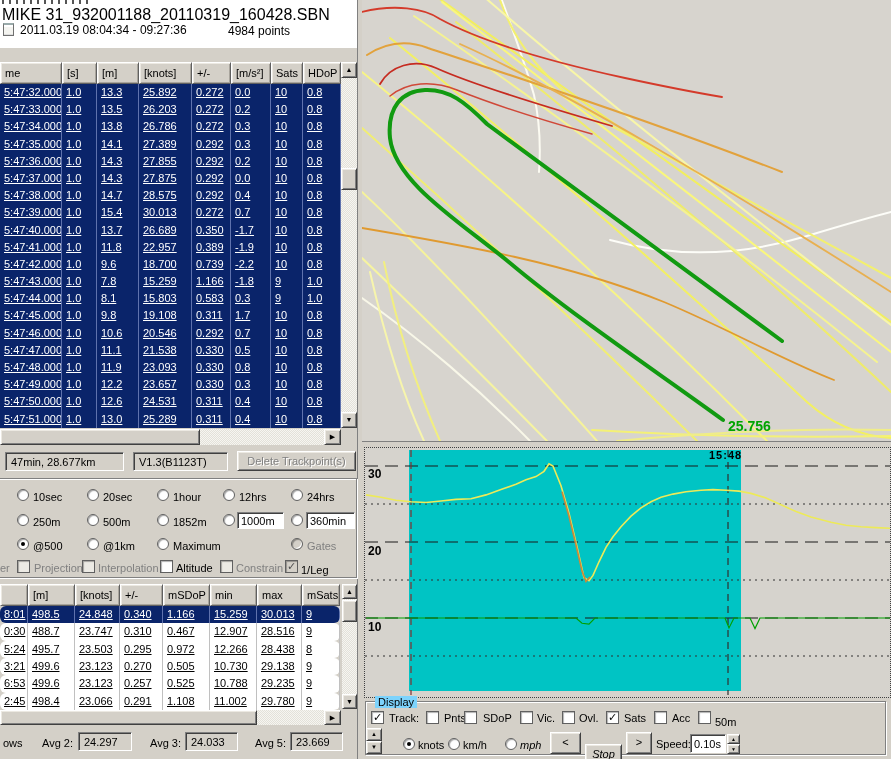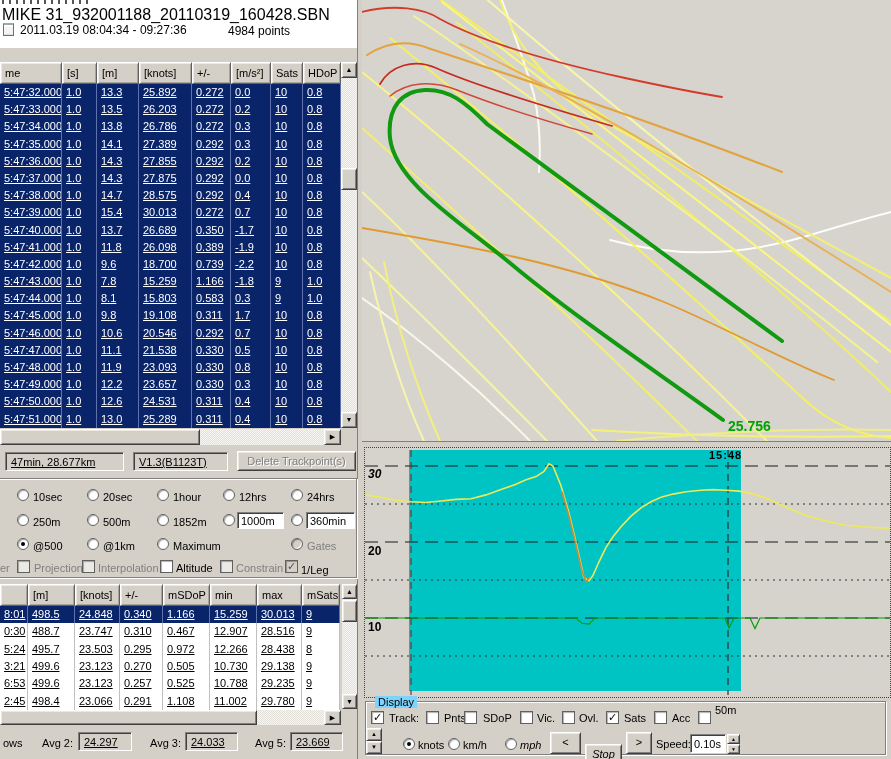--- a/index.html
+++ b/index.html
@@ -31,37 +31,37 @@
   .thead { height:22px; }
   .thcell { background:#D4D0C8; border:1px solid; border-color:#fff #606060 #606060 #fff;
     box-shadow:inset 1px 1px 0 #ece9e2, inset -1px -1px 0 #a8a49c;
     padding:4px 0 0 4px; overflow:hidden; white-space:nowrap; }
   .tbody .trow { background:#fff;text-decoration:underline; }
   .tbody .trow.sel { background:#0A246A; color:#fff; }
   .tcell { padding:2px 0 0 4px; overflow:hidden; white-space:nowrap;
     border-right:1px solid #c0c0c0; height:100%; }
   .sel .tcell { border-right:1px solid rgba(200,210,255,.45); }
   #t1-body .trow { height:17.2px; }
-  #t2-body .trow { height:17.33px; }
+  #t2-body .trow { height:17.33px;border-radius:6px; }
   #t1-wrap { left:0; top:62px; width:341px; }
   #t2-wrap { left:0; top:584px; width:340px; }
 
   
   .sb-track { background:#ECEAE4;
     background-image:repeating-conic-gradient(#f6f5f1 0% 25%, #e3e1d9 0% 50%);
     background-size:2px 2px; }
   .sb-btn { background:#D4D0C8; border:1px solid; border-color:#fff #404040 #404040 #fff;
     box-shadow:inset 1px 1px 0 #ece9e2, inset -1px -1px 0 #808080;
     font-size:7px; line-height:13px; text-align:center; color:#000; }
   .sb-thumb { background:#D4D0C8; border:1px solid; border-color:#fff #404040 #404040 #fff;
     box-shadow:inset 1px 1px 0 #ece9e2, inset -1px -1px 0 #808080; }
 
   
   .sunken { background:#D4D0C8; border:1px solid; border-color:#808080 #fff #fff #808080;
-    box-shadow:inset 1px 1px 0 #404040; padding:3px 0 0 5px; overflow:hidden; white-space:nowrap;text-decoration:underline; }
+    box-shadow:inset 1px 1px 0 #404040; padding:3px 0 0 5px; overflow:hidden; white-space:nowrap; }
   .btn { background:#D4D0C8; border:1px solid; border-color:#fff #404040 #404040 #fff;
     box-shadow:inset 1px 1px 0 #ece9e2, inset -1px -1px 0 #808080;
     text-align:center; padding-top:3px; }
   .btn.disabled { color:#808080; text-shadow:1px 1px 0 #fff; }
 
   
   .groupbox { border:1px solid #808080; box-shadow:1px 1px 0 #fff, inset 1px 1px 0 #fff; }
   .rb { width:12px; height:12px; border-radius:50%; background:#fff; display:inline-block;
     border:1px solid #606060; box-shadow:inset 1px 1px 1px rgba(0,0,0,.35), inset -1px -1px 0 #fff; }
   .rb.on::after { content:""; display:block; width:4px; height:4px; border-radius:50%;
@@ -206,21 +206,21 @@
             <div class="tcell">26.689</div>
             <div class="tcell">0.350</div>
             <div class="tcell">-1.7</div>
             <div class="tcell">10</div>
             <div class="tcell">0.8</div>
           </div>
           <div class="grid-row t1 trow sel">
             <div class="tcell">5:47:41.000</div>
             <div class="tcell">1.0</div>
             <div class="tcell">11.8</div>
-            <div class="tcell">26.098</div>
+            <div class="tcell">22.957</div>
             <div class="tcell">0.389</div>
             <div class="tcell">-1.9</div>
             <div class="tcell">10</div>
             <div class="tcell">0.8</div>
           </div>
           <div class="grid-row t1 trow sel">
             <div class="tcell">5:47:42.000</div>
             <div class="tcell">1.0</div>
             <div class="tcell">9.6</div>
             <div class="tcell">18.700</div>
@@ -520,21 +520,21 @@
           <line x1="0" y1="56" x2="525" y2="56" stroke-dasharray="2,4"></line>
           <line x1="0" y1="132" x2="525" y2="132" stroke-dasharray="2,4"></line>
           <line x1="0" y1="208" x2="525" y2="208" stroke-dasharray="2,4"></line>
         </g>
         <line x1="46" y1="2" x2="46" y2="247" stroke="#803030" stroke-width="1.2" stroke-dasharray="7,5"></line>
         <line x1="363" y1="2" x2="363" y2="247" stroke="#303030" stroke-width="1.2" stroke-dasharray="7,5"></line>
       <polyline points="1,46.9 16,49.2 31,52.2 46,53.7 61,54.5 76,53.0 91,51.4 106,50.7 121,46.9 136,41.6 151,36.2 161,31.7 171,28.6 179,23.3 184,15.7 188,18.0 196,37.8 204,65.1 212,98.6 219,129.7 224,132.8 228,127.4 234,113.8 241,99.3 248,88.7 256,78.8 266,68.2 276,59.8 286,53.7 296,49.2 308,46.1 321,43.8 336,42.3 348,41.6 361,42.3 374,43.1 386,45.4 401,49.9 416,56.8 431,63.6 446,68.9 466,74.2 481,77.3 496,78.8 511,79.6 527,80.3" fill="none" stroke="#EDEA58" stroke-width="1.6"></polyline>
           <polyline points="197,43.8 204,68.2 211,97.0 217,122.9 221,133.5 225,129.0" fill="none" stroke="#C8893C" stroke-width="1.6"></polyline>
           <polyline points="1,170.0 211,170.0 217,175.3 224,176.1 230,170.0 360,170.0 364,179.9 369,170.0 385,170.0 390,180.6 395,170.0 527,170.0" fill="none" stroke="#00A000" stroke-width="1.2"></polyline>
         </svg>
-      <div class="abs ylab" style="left:3px;top:19px;font-style:italic;">30</div>
+      <div class="abs ylab" style="left:3px;top:19px;">30</div>
       <div class="abs ylab" style="left:3px;top:96px;">20</div>
       <div class="abs ylab" style="left:3px;top:172px;">10</div>
       <div id="cursor-time" class="abs" style="left:344px;top:1px;">15:48</div>
     </div>
 
     <div id="display-panel" class="abs">
       <span id="display-title" class="abs">Display</span>
 
       <span class="abs cb on" style="left:5px;top:9px;"></span>
       <span class="abs optlbl" style="left:23px;top:10px;">Track:</span>
@@ -544,21 +544,21 @@
       <span class="abs optlbl" style="left:117px;top:10px;">SDoP</span>
       <span class="abs cb" style="left:154px;top:9px;"></span>
       <span class="abs optlbl" style="left:171px;top:10px;">Vic.</span>
       <span class="abs cb" style="left:196px;top:9px;"></span>
       <span class="abs optlbl" style="left:213px;top:10px;">Ovl.</span>
       <span class="abs cb on" style="left:240px;top:9px;"></span>
       <span class="abs optlbl" style="left:258px;top:10px;">Sats</span>
       <span class="abs cb" style="left:288px;top:9px;"></span>
       <span class="abs optlbl" style="left:306px;top:10px;">Acc</span>
       <span class="abs cb" style="left:332px;top:9px;"></span>
-      <span class="abs optlbl" style="left:349px;top:2px;text-align:right;">50m</span>
+      <span class="abs optlbl" style="left:349px;top:14px;text-align:right;">50m</span>
 
       <div class="abs sb-btn spin" style="left:0px;top:26px;">▲</div>
       <div class="abs sb-btn spin" style="left:0px;top:39px;">▼</div>
 
       <span class="abs rb on" style="left:37px;top:36px;"></span>
       <span class="abs optlbl" style="left:52px;top:37px;">knots</span>
       <span class="abs rb" style="left:82px;top:36px;"></span>
       <span class="abs optlbl" style="left:97px;top:37px;">km/h</span>
       <span class="abs rb" style="left:139px;top:36px;"></span>
       <span class="abs optlbl" style="left:154px;top:37px;font-style:italic;">mph</span>

